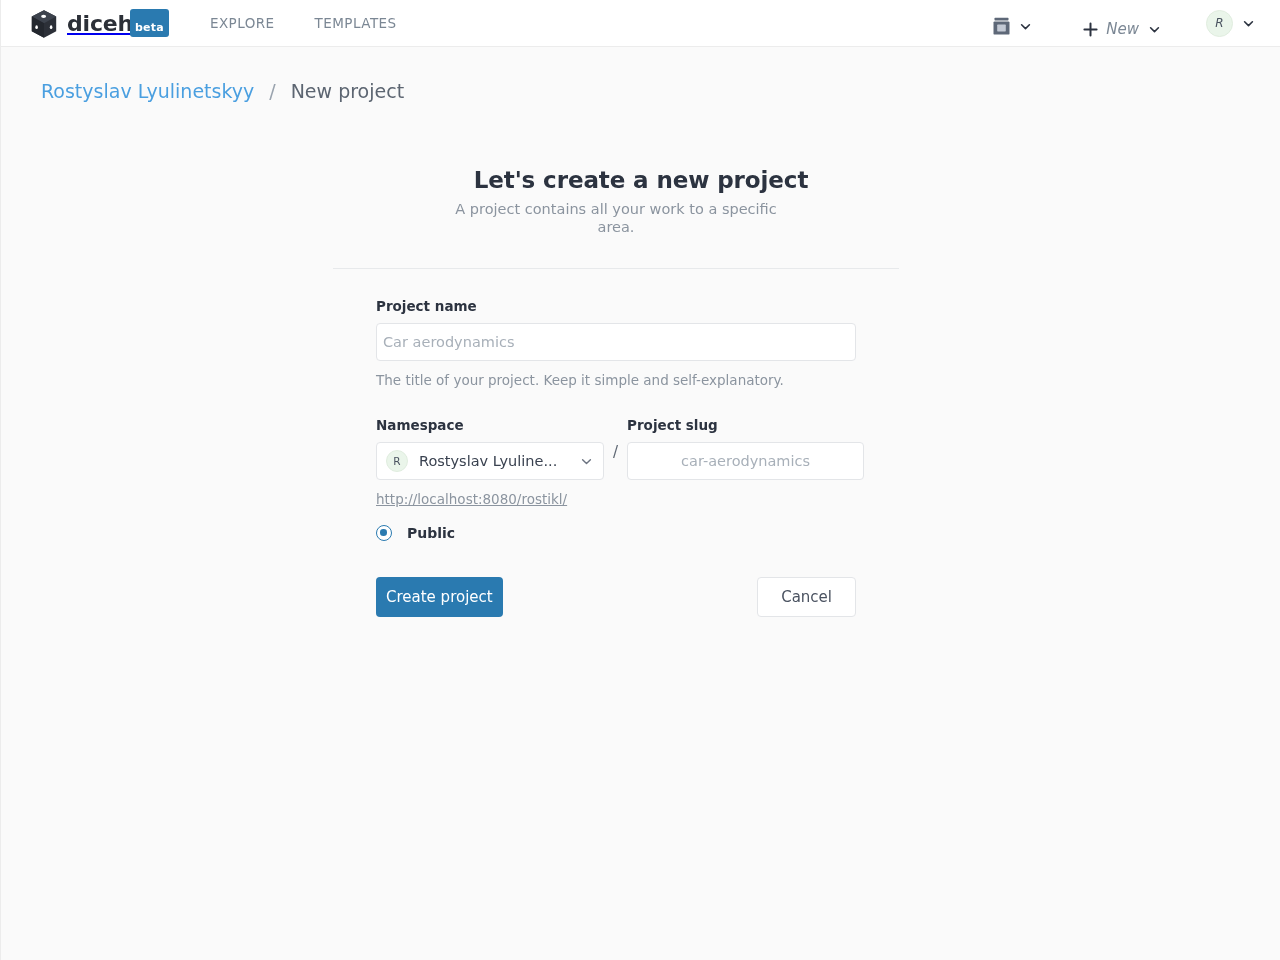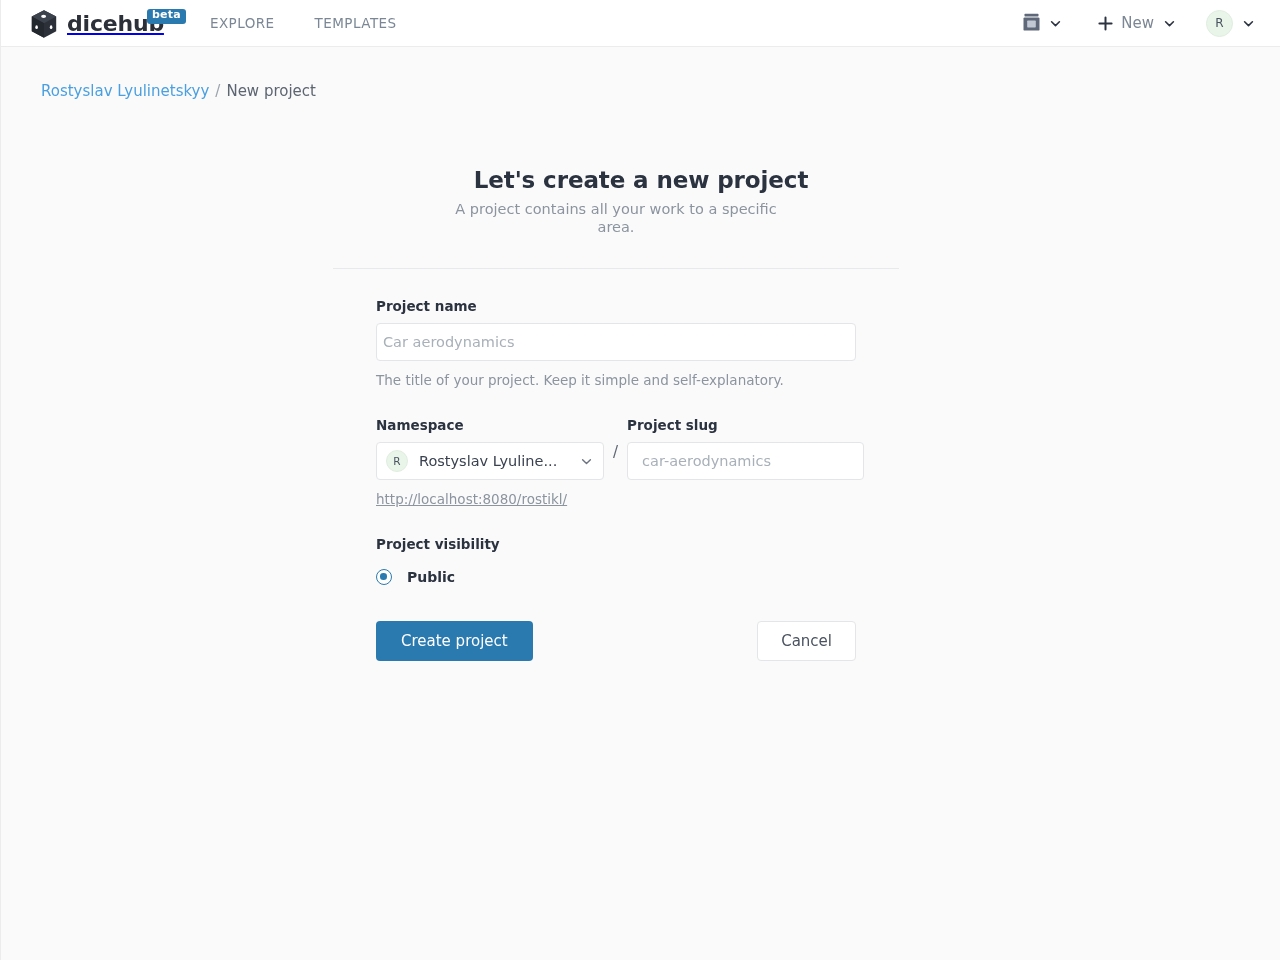--- a/index.html
+++ b/index.html
@@ -53,28 +53,28 @@
     font-size: 22px;
     font-weight: 700;
     color: #2c3038;
     letter-spacing: -0.2px;
     margin-left: 9px;
     margin-top: 7px;
     line-height: 1;
   }
   .beta-badge {
     position: absolute;
-    left: 117px;
+    left: 100px;
     top: 3px;
     background: #2a7ab0;
     color: #ffffff;
     font-size: 11px;
     font-weight: 700;
     line-height: 1;
-    padding: 0 5px 4px 5px;
+    padding: 13px 5px 4px 5px;
     border-radius: 3px;
     letter-spacing: 0.2px;
   }
 
   .nav-links {
     display: flex;
     align-items: center;
     margin-left: 46px;
     gap: 40px;
   }
@@ -83,22 +83,23 @@
     color: #7b8794;
     letter-spacing: 0.45px;
     text-decoration: none;
     cursor: pointer;
   }
 
   .nav-right {
     margin-left: auto;
     margin-right: 26px;
     display: flex;
-    align-items: center;
-    gap: 0;
+    align-items: flex-end;
+    gap: 15px;
+    font-style: italic;
   }
   .nav-group {
     display: flex;
     align-items: center;
     cursor: pointer;
   }
   .nav-gap-1 { margin-right: 36px; }
   .nav-gap-2 { margin-right: 30px; }
 
   .book-icon { width: 17px; height: 20px; display: block; }
@@ -128,25 +129,25 @@
     font-size: 12px;
     color: #4a5360;
     font-weight: 500;
   }
 
   
   .breadcrumb {
     position: absolute;
     top: 82px;
     left: 40px;
-    font-size: 15px;
+    font-size: 19px;
     line-height: 18px;
     display: flex;
     align-items: flex-start;
-    gap: 6px;
+    gap: 15px;
   }
   .crumb-link {
     color: #4a9fe0;
     text-decoration: none;
     cursor: pointer;
   }
   .crumb-sep { color: #9aa3ae; }
   .crumb-current { color: #5c6571; }
 
   
@@ -277,20 +278,21 @@
     height: 38px;
     margin-top: 8px;
     border: 1px solid #e3e5e8;
     border-radius: 4px;
     background: #ffffff;
     padding: 0 14px;
     font-size: 14.5px;
     font-family: inherit;
     color: #3a4250;
     outline: none;
+    text-align: center;
   }
   .slug-input::placeholder { color: #a8b0b9; }
 
   .url-help {
     margin-top: 11px;
     font-size: 13.5px;
     color: #8b949f;
     line-height: 17px;
   }
   .url-link {
@@ -358,21 +360,21 @@
     height: 40px;
     width: 480px;
   }
   .btn {
     height: 40px;
     border-radius: 4px;
     font-family: inherit;
     font-size: 15px;
     cursor: pointer;
     border: none;
-    padding: 0 25px;
+    padding: 0 10px;
     position: absolute;
     top: 0;
   }
   .btn-primary {
     left: 0;
     background: #2a7ab0;
     color: #ffffff;
   }
   .btn-secondary {
     right: 0;
@@ -479,21 +481,20 @@
           <label class="field-label">Project slug</label>
           <input class="slug-input" type="text" placeholder="car-aerodynamics" style="">
         </div>
       </div>
 
       <div class="url-help">
         <a class="url-link" href="#">http://localhost:8080/rostikl/</a>
       </div>
 
       
-      <div class="vis-title">Project visibility</div>
 
       <div class="radio-group">
 
 
 
         <div class="radio-item">
           <div class="radio-head">
             <span class="radio-circle checked"></span>
             <span class="radio-label">Public</span>
           </div>

